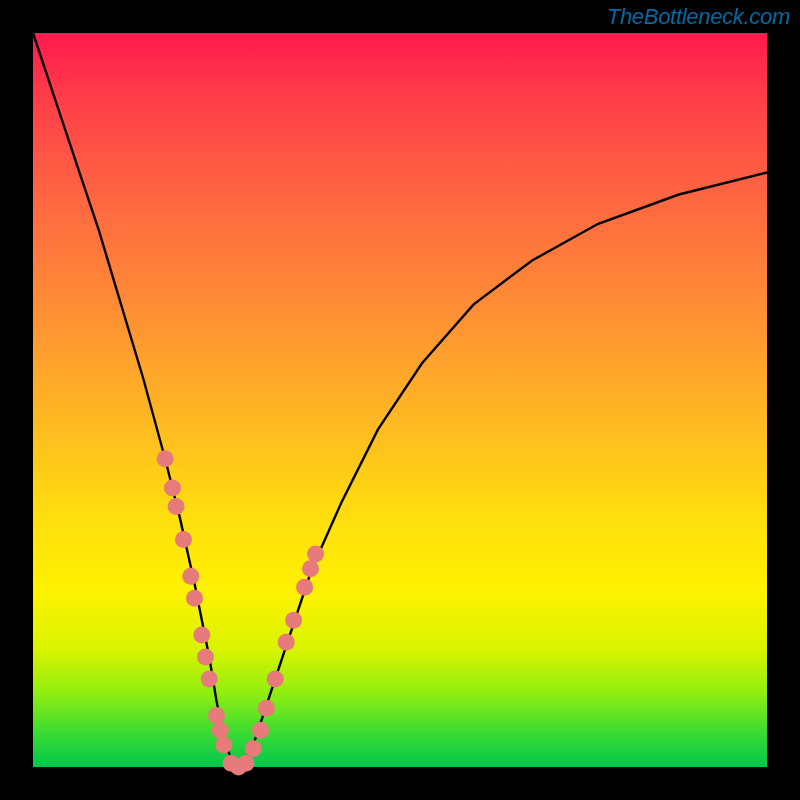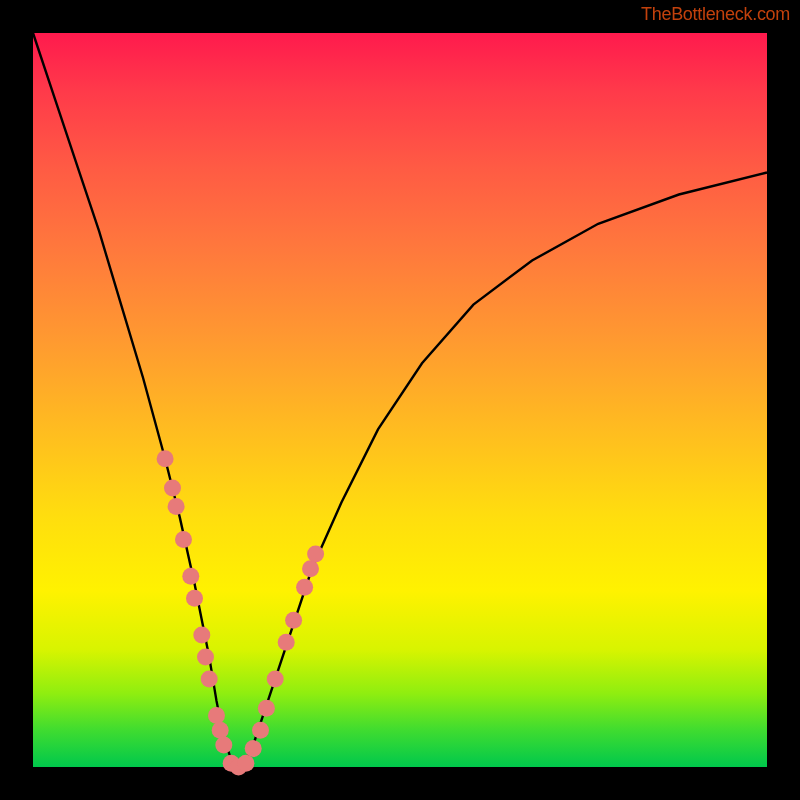--- a/index.html
+++ b/index.html
@@ -37,25 +37,26 @@
       #d8f400 84%,
       #8fee10 90%,
       #3fdc30 95%,
       #00c84c 100%
     );
   }
   .watermark {
     position: absolute;
     top: 4px;
     right: 10px;
-    color: #c2410c;
-    font-size: 18px;
+    color: #0369a1;
+    font-size: 22px;
     font-weight: 500;
     letter-spacing: -0.3px;
     user-select: none;
+    font-style: italic;
   }
   svg.curve {
     position: absolute;
     left: 0;
     top: 0;
     width: 734px;
     height: 734px;
     overflow: visible;
   }
 </style>

